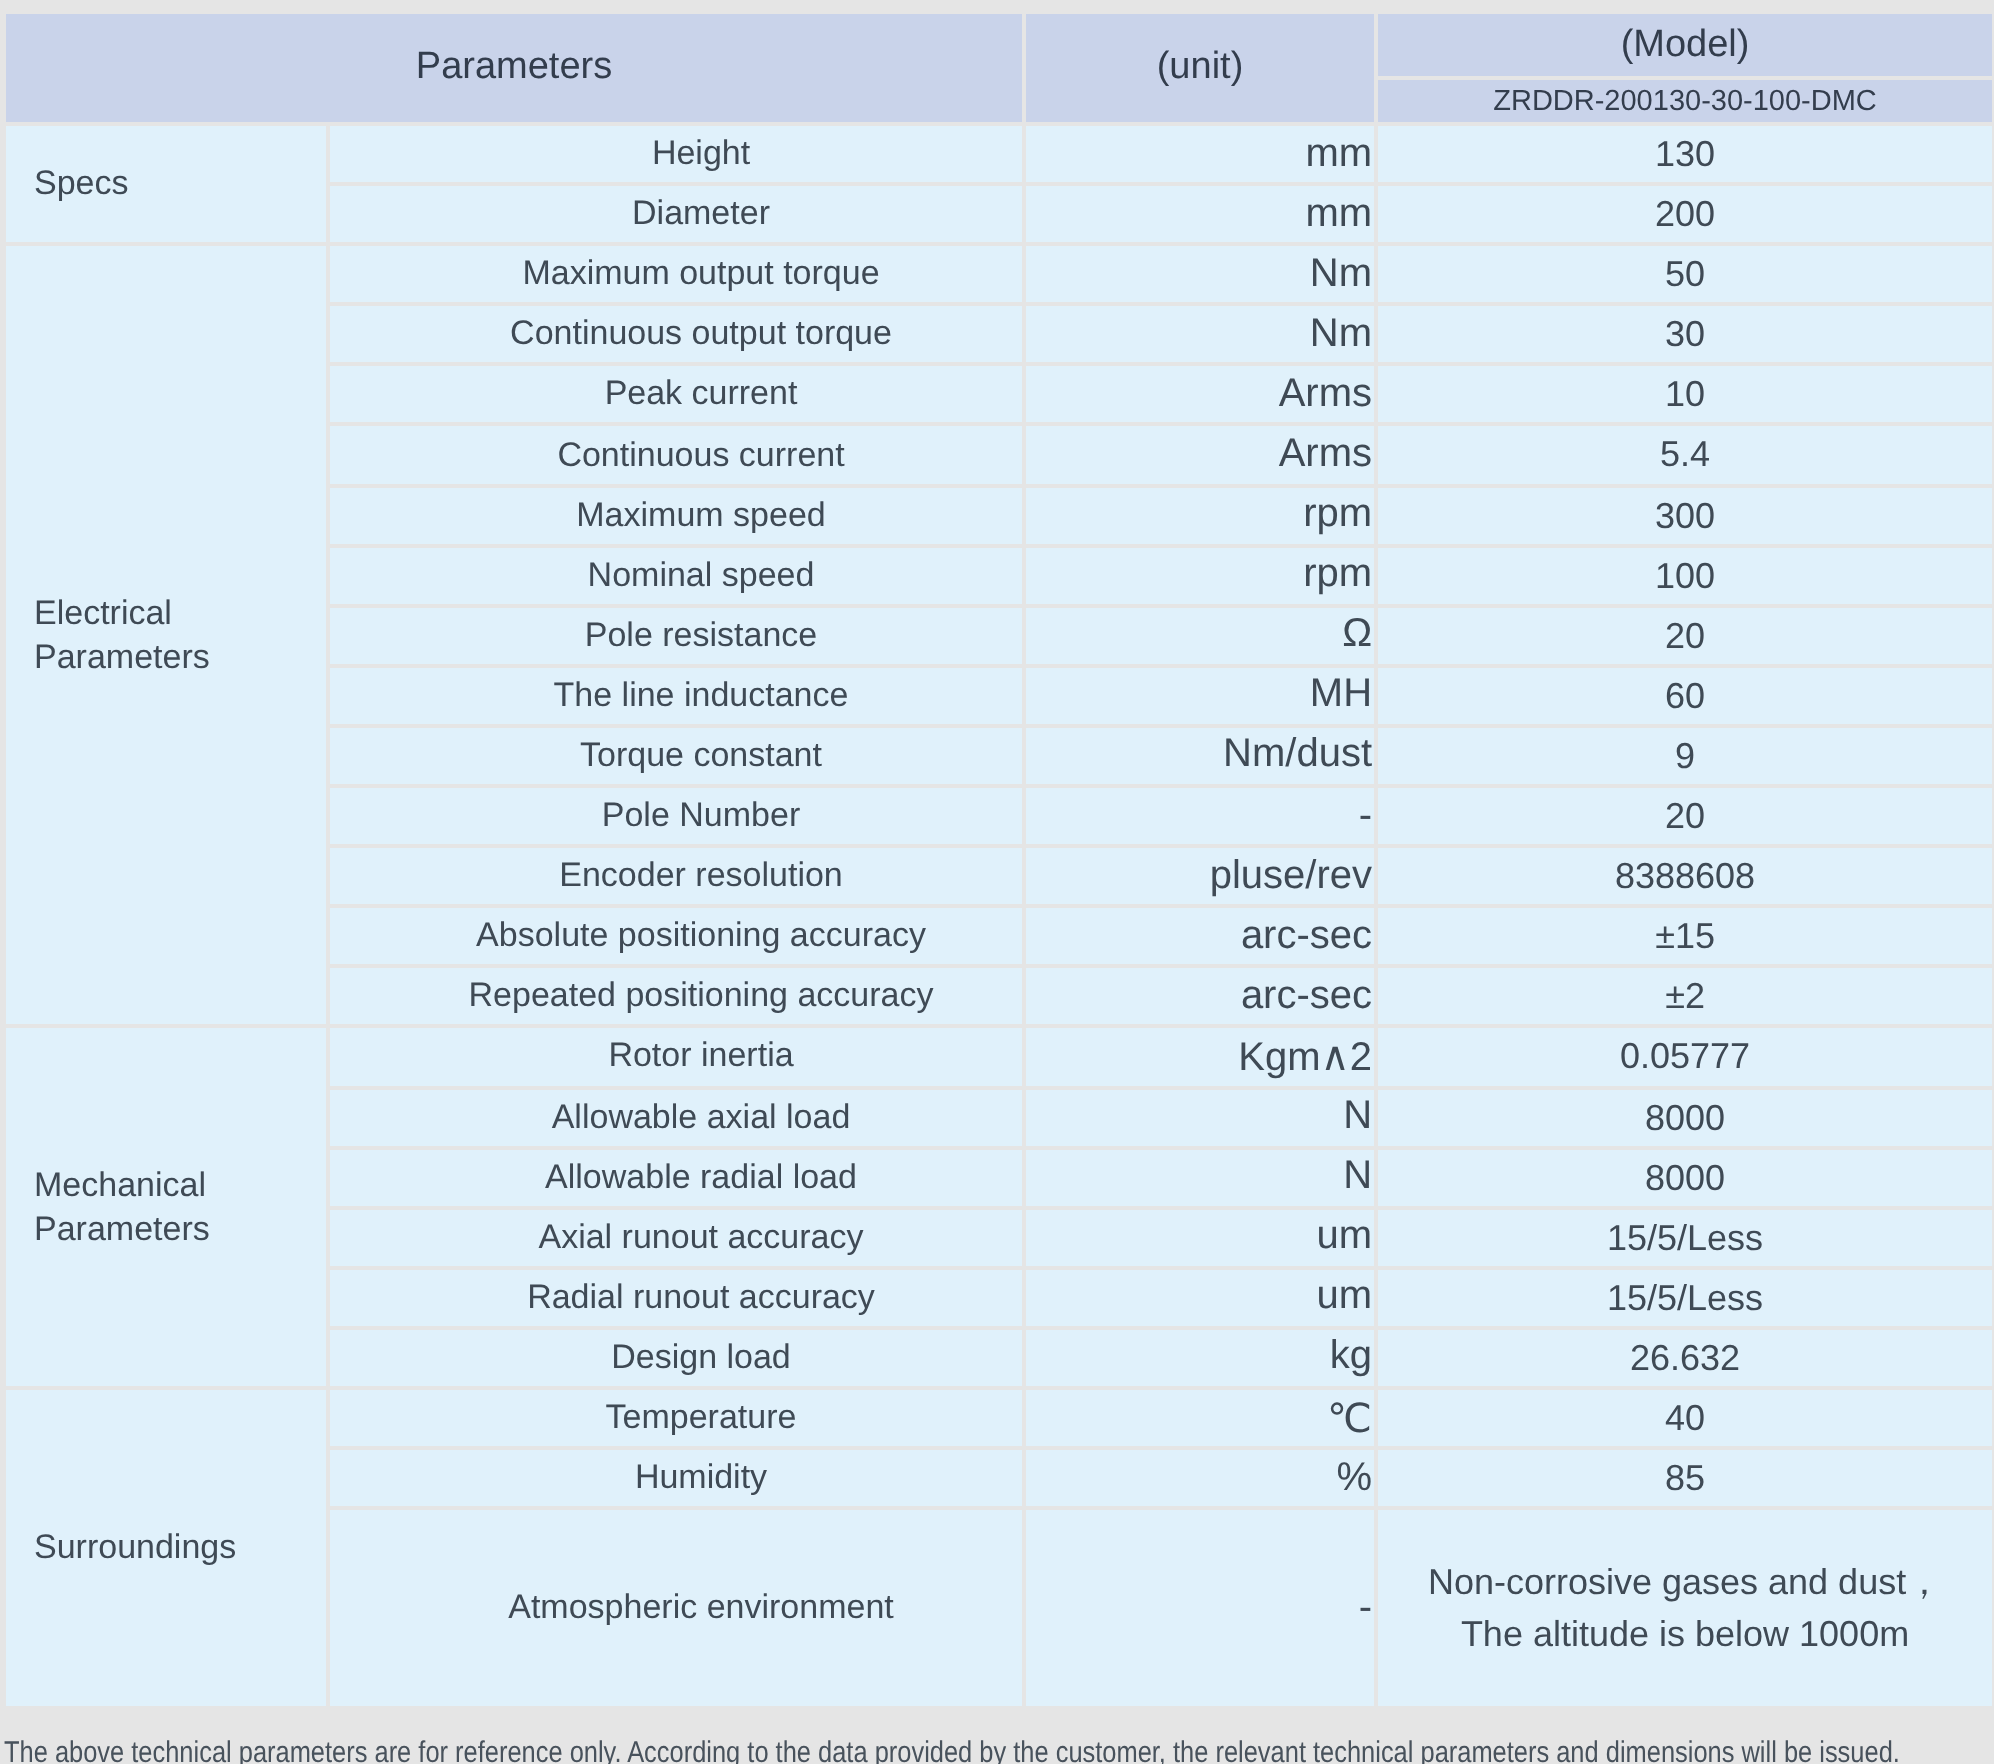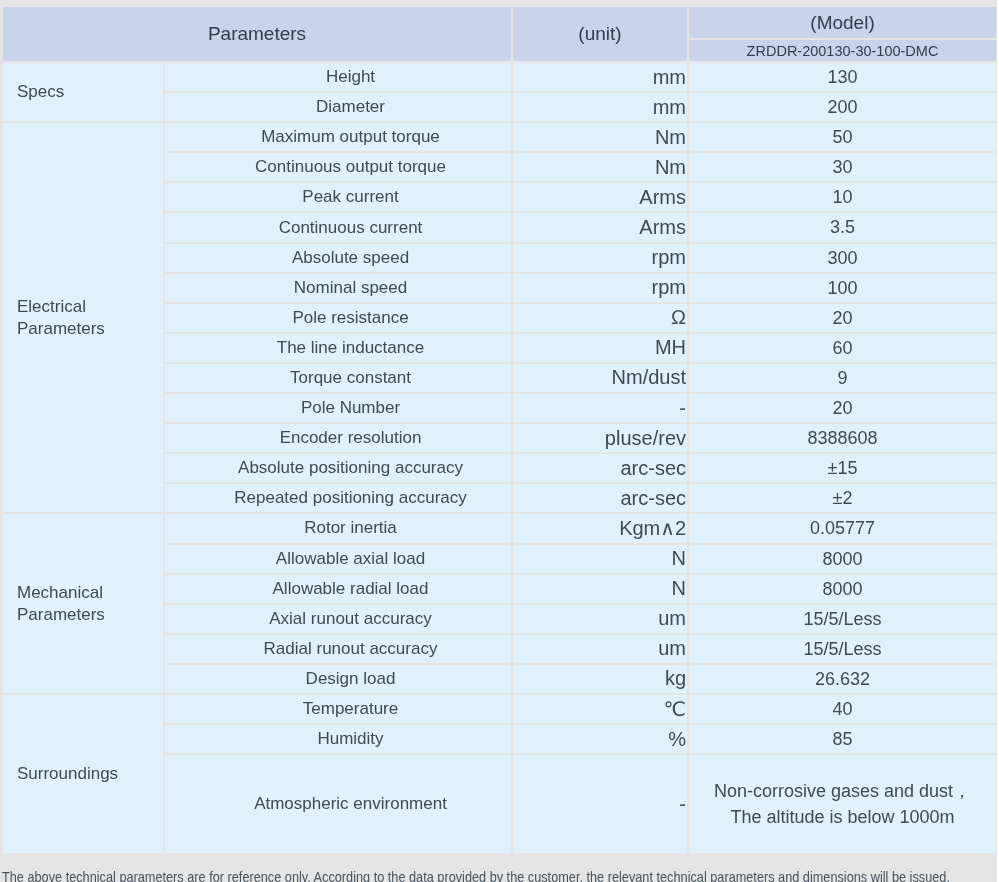--- a/index.html
+++ b/index.html
@@ -129,24 +129,24 @@
           <td class="value">30</td>
         </tr>
         <tr>
           <td class="param">Peak current</td>
           <td class="unit">Arms</td>
           <td class="value">10</td>
         </tr>
         <tr>
           <td class="param">Continuous current</td>
           <td class="unit">Arms</td>
-          <td class="value">3.5</td>
-        </tr>
-        <tr>
-          <td class="param">Absolute speed</td>
+          <td class="value">5.4</td>
+        </tr>
+        <tr>
+          <td class="param">Maximum speed</td>
           <td class="unit">rpm</td>
           <td class="value">300</td>
         </tr>
         <tr>
           <td class="param">Nominal speed</td>
           <td class="unit">rpm</td>
           <td class="value">100</td>
         </tr>
         <tr>
           <td class="param">Pole resistance</td>

